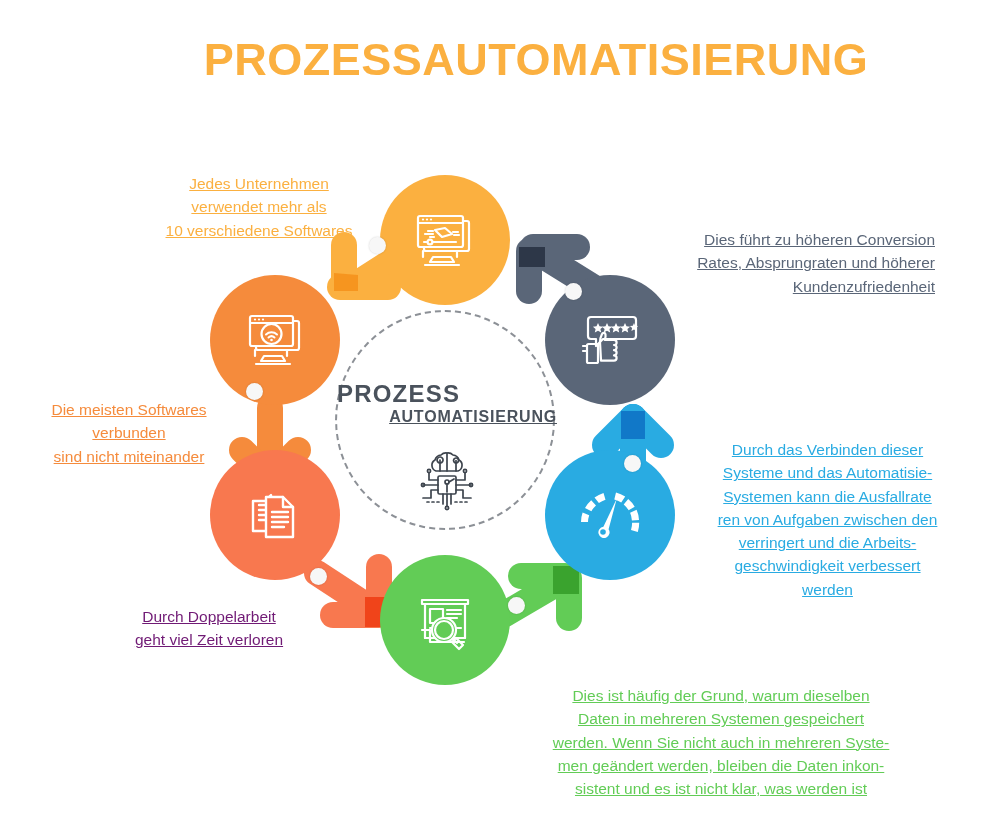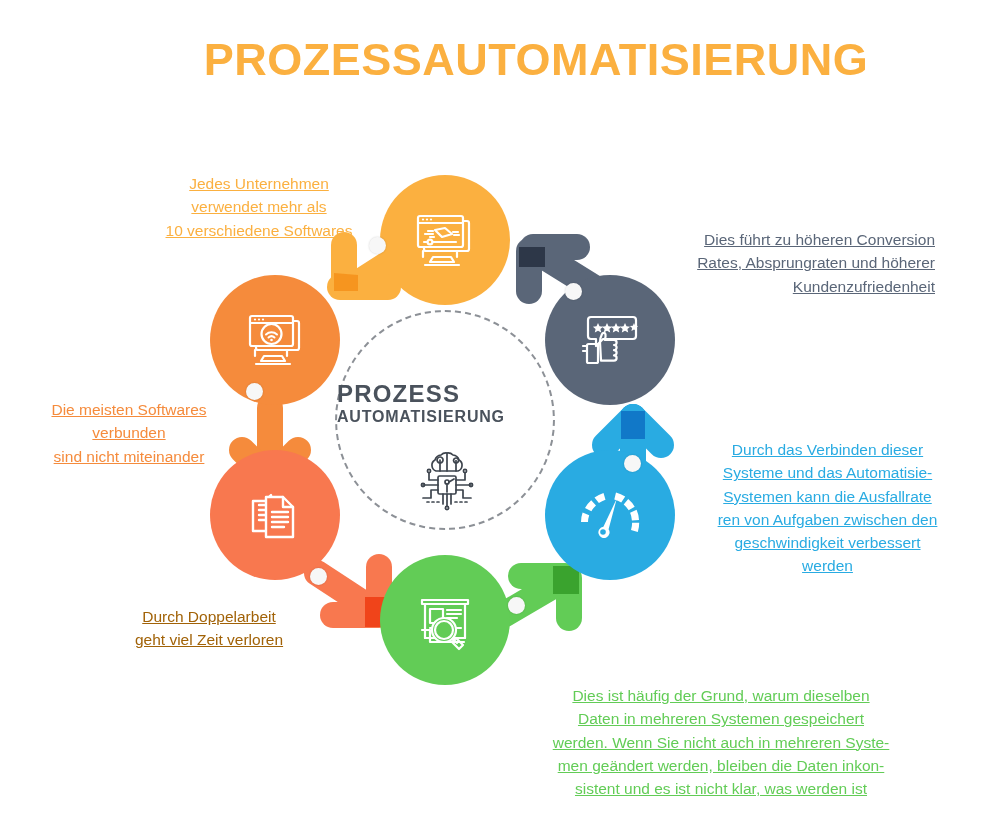--- a/index.html
+++ b/index.html
@@ -53,25 +53,26 @@
     font-size: 24px;
     font-weight: bold;
     letter-spacing: 1.2px;
     color: #4a525c;
   }
   #hub-sub {
     position: absolute;
     left: 0;
     top: 96px;
     width: 220px;
-    text-align: left;
+    text-align: right;
     font-size: 16px;
     font-weight: bold;
     letter-spacing: 0.8px;
     color: #4a525c;
+    text-decoration: underline;
   }
   #hub-icon {
     position: absolute;
     left: 72px;
     top: 128px;
     width: 76px;
     height: 76px;
   }
 
   
@@ -282,20 +283,21 @@
       </g>
       <circle cx="31" cy="55" r="2.8" fill="#29abe2"></circle>
     </svg>
   </div>
   <div class="dot" style="left:624px; top:455px;"></div>
   <div class="caption" style="left:690px; top:402px; width:275px; color:#29abe2;margin-top:36px;">
     <div>Durch das Verbinden dieser</div>
     <div>Systeme und das Automatisie-</div>
     <div>Systemen kann die Ausfallrate</div>
     <div>ren von Aufgaben zwischen den</div>
+    <div>verringert und die Arbeits-</div>
     <div>geschwindigkeit verbessert</div>
     <div>werden</div>
   </div>
 
   <div class="node" style="left:380px; top:555px; background:#62cc56;">
     <svg width="72" height="72" viewBox="0 0 72 72" fill="none" stroke="#ffffff" stroke-width="2.2" stroke-linecap="round" stroke-linejoin="round">
       <path d="M13 16 h46 v4 h-46 z"></path>
       <path d="M16 20 v34"></path>
       <path d="M56 20 v34"></path>
       <path d="M16 54 h40"></path>
@@ -321,21 +323,21 @@
   <div class="node" style="left:210px; top:450px; background:#f8784f;">
     <svg width="72" height="72" viewBox="0 0 72 72" fill="none" stroke="#ffffff" stroke-width="2.4" stroke-linecap="round" stroke-linejoin="round">
       <path d="M14 22 h12 l6 -6 v36 h-18 z" fill="#f8784f"></path>
       <path d="M20 26 h8 M20 31 h10 M20 36 h8 M20 41 h10"></path>
       <path d="M27 18 h17 l10 10 v30 h-27 z" fill="#f8784f"></path>
       <path d="M44 18 v10 h10"></path>
       <path d="M33 33 h16 M33 38 h16 M33 43 h16 M33 48 h12"></path>
     </svg>
   </div>
   <div class="dot" style="left:310px; top:568px;"></div>
-  <div class="caption" style="left:100px; top:605px; width:218px; color:#a16207;">
+  <div class="caption" style="left:100px; top:605px; width:218px; color:#701a75;">
     <div>Durch Doppelarbeit</div>
     <div>geht viel Zeit verloren</div>
   </div>
 
   <div class="node" style="left:210px; top:275px; background:#f58b3c;">
     <svg width="72" height="72" viewBox="0 0 72 72" fill="none" stroke="#ffffff" stroke-width="2.2" stroke-linecap="round" stroke-linejoin="round">
       <rect x="17" y="17" width="43" height="29" rx="2"></rect>
       <rect x="11" y="12" width="43" height="30" rx="2" fill="#f58b3c"></rect>
       <path d="M11 19 L54 19"></path>
       <circle cx="16" cy="15.5" r="1.1" fill="#ffffff" stroke="none"></circle>

